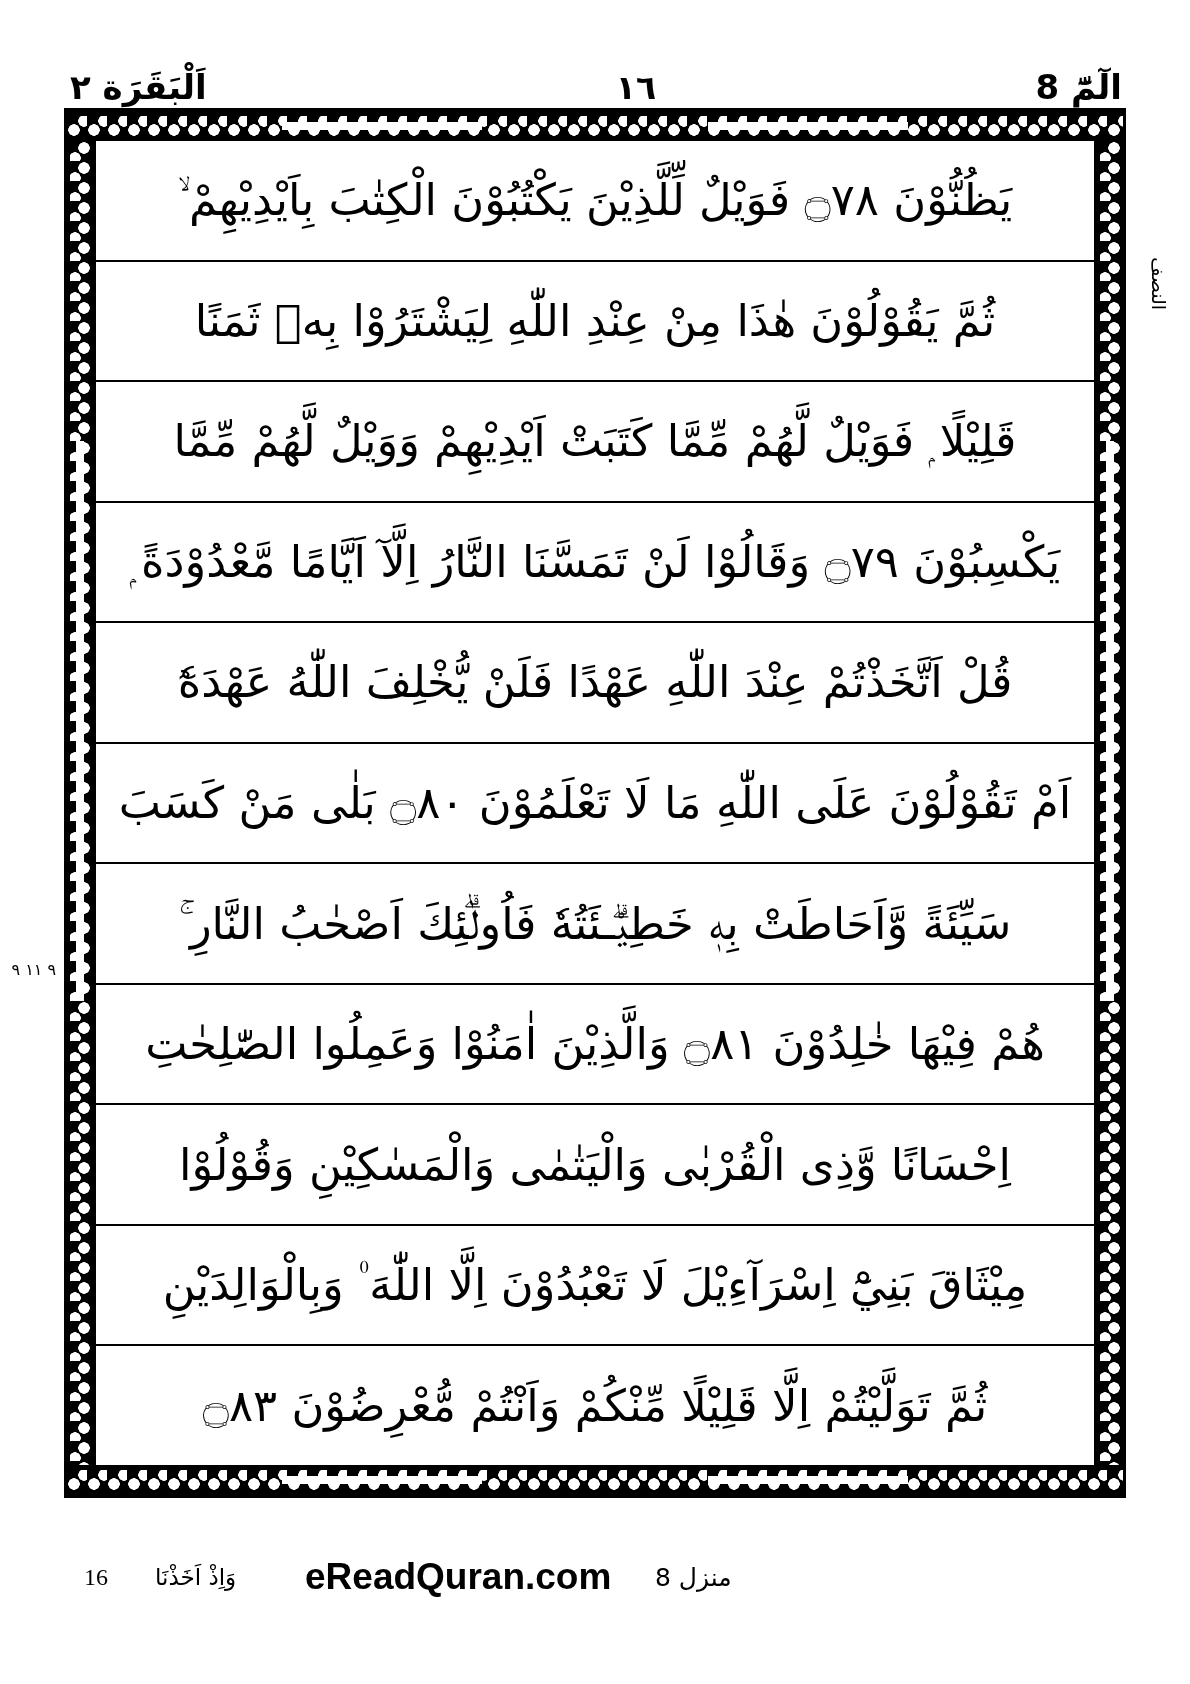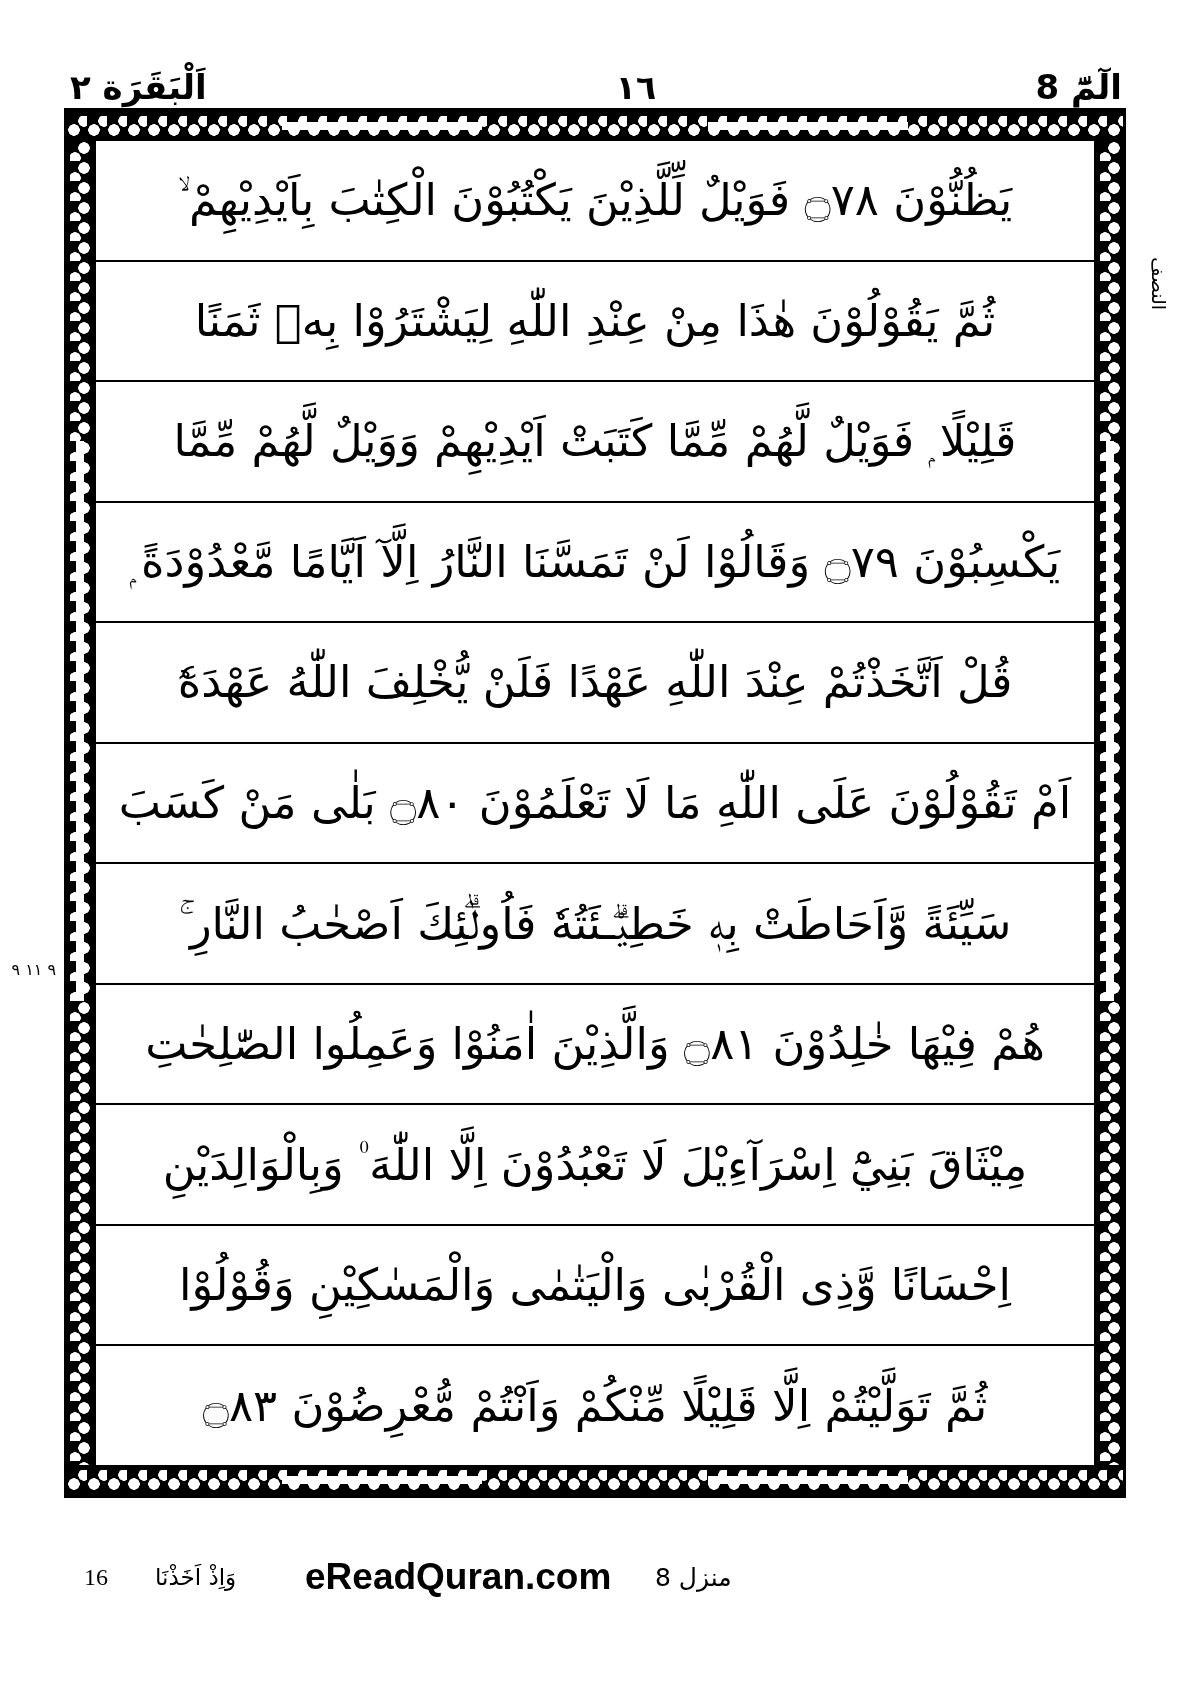--- a/index.html
+++ b/index.html
@@ -280,24 +280,24 @@
       <div class="ayah-line">
         <span class="ayah-text" style="font-size: 44px;">اَمْ تَقُوْلُوْنَ عَلَى اللّٰهِ مَا لَا تَعْلَمُوْنَ ۝٨٠ بَلٰى مَنْ كَسَبَ</span>
       </div>
       <div class="ayah-line">
         <span class="ayah-text" style="font-size: 44px;">سَيِّئَةً وَّاَحَاطَتْ بِهٖ خَطِيْۗـئَتُهٗ فَاُولٰۗئِكَ اَصْحٰبُ النَّارِ ۚ</span>
       </div>
       <div class="ayah-line">
         <span class="ayah-text" style="font-size: 44px;">هُمْ فِيْهَا خٰلِدُوْنَ ۝٨١ وَالَّذِيْنَ اٰمَنُوْا وَعَمِلُوا الصّٰلِحٰتِ</span>
       </div>
       <div class="ayah-line">
+        <span class="ayah-text" style="font-size: 44px;">اِحْسَانًا وَّذِى الْقُرْبٰى وَالْيَتٰمٰى وَالْمَسٰكِيْنِ وَقُوْلُوْا</span>
+      </div>
+      <div class="ayah-line">
         <span class="ayah-text" style="font-size: 44px;">مِيْثَاقَ بَنِيْٓ اِسْرَآءِيْلَ لَا تَعْبُدُوْنَ اِلَّا اللّٰهَ ۠ وَبِالْوَالِدَيْنِ</span>
-      </div>
-      <div class="ayah-line">
-        <span class="ayah-text" style="font-size: 44px;">اِحْسَانًا وَّذِى الْقُرْبٰى وَالْيَتٰمٰى وَالْمَسٰكِيْنِ وَقُوْلُوْا</span>
       </div>
       <div class="ayah-line">
         <span class="ayah-text" style="font-size: 44px;">ثُمَّ تَوَلَّيْتُمْ اِلَّا قَلِيْلًا مِّنْكُمْ وَاَنْتُمْ مُّعْرِضُوْنَ ۝٨٣</span>
       </div>
     </div>
 
     <div class="band bottom">
       <div class="scroll"></div>
       <div class="gap-a"></div>
       <div class="gap-b"></div>

